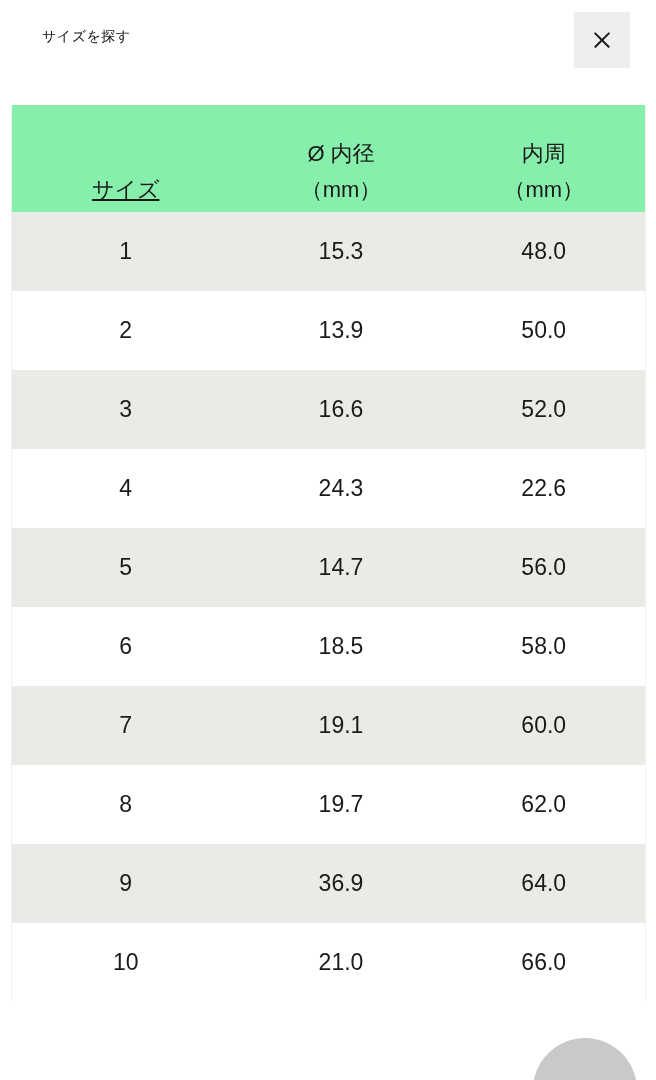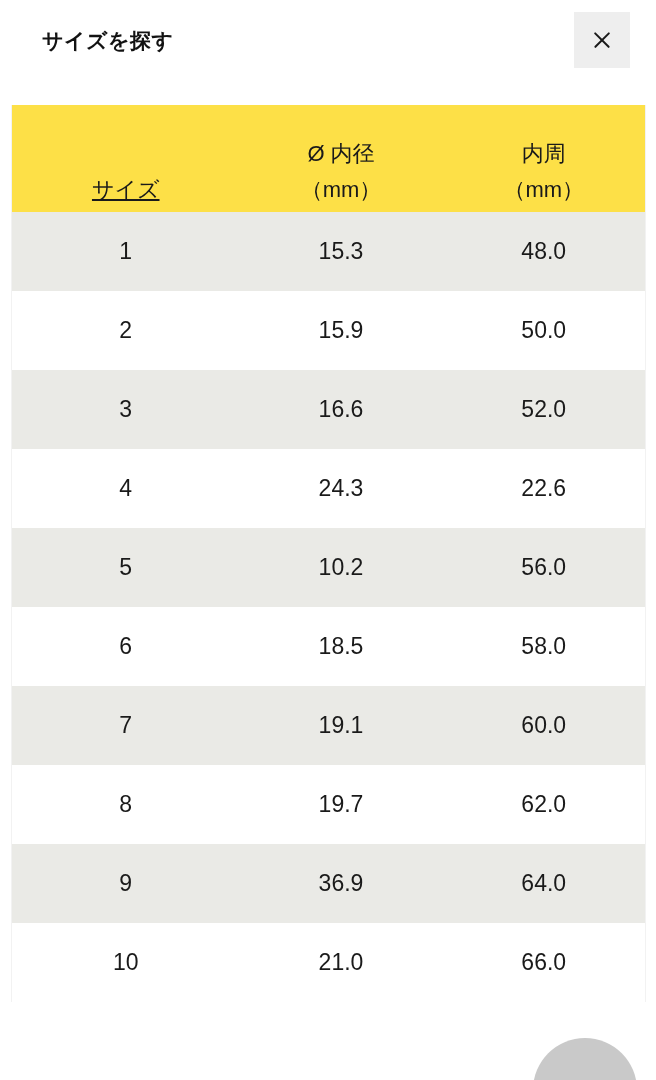--- a/index.html
+++ b/index.html
@@ -19,22 +19,22 @@
   
   .modal-header {
     position: relative;
     height: 90px;
     background: #ffffff;
   }
   .modal-title {
     position: absolute;
     left: 42px;
     top: 28px;
-    font-size: 21px;
-    font-weight: bold;
+    font-size: 14px;
+    font-weight: normal;
     letter-spacing: 0.5px;
     line-height: 1.2;
     color: #121212;
     white-space: nowrap;
     text-align: center;
   }
   .close-button {
     position: absolute;
     left: 574px;
     top: 12px;
@@ -100,21 +100,21 @@
   .size-table thead th {
     height: 103px;
     padding: 0 0 4px 0;
     margin: 16px;
     font-weight: normal;
     font-size: 22px;
     line-height: 36px;
     color: #1a1a1a;
     text-align: center;
     vertical-align: bottom;
-    background: #fde047;
+    background: #86efac;
     border: none;
   }
   .size-table thead th .hdr-line {
     display: block;
   }
   .size-table thead th.single .hdr-line {
     padding-bottom: 0px;
     text-decoration: underline;
   }
 
@@ -179,36 +179,36 @@
       </tr>
     </thead>
     <tbody>
         <tr class="striped">
           <td>1</td>
           <td>15.3</td>
           <td>48.0</td>
         </tr>
         <tr>
           <td>2</td>
-          <td>15.9</td>
+          <td>13.9</td>
           <td>50.0</td>
         </tr>
         <tr class="striped">
           <td>3</td>
           <td>16.6</td>
           <td>52.0</td>
         </tr>
         <tr>
           <td>4</td>
           <td>24.3</td>
           <td>22.6</td>
         </tr>
         <tr class="striped">
           <td>5</td>
-          <td>10.2</td>
+          <td>14.7</td>
           <td>56.0</td>
         </tr>
         <tr>
           <td>6</td>
           <td>18.5</td>
           <td>58.0</td>
         </tr>
         <tr class="striped">
           <td>7</td>
           <td>19.1</td>

